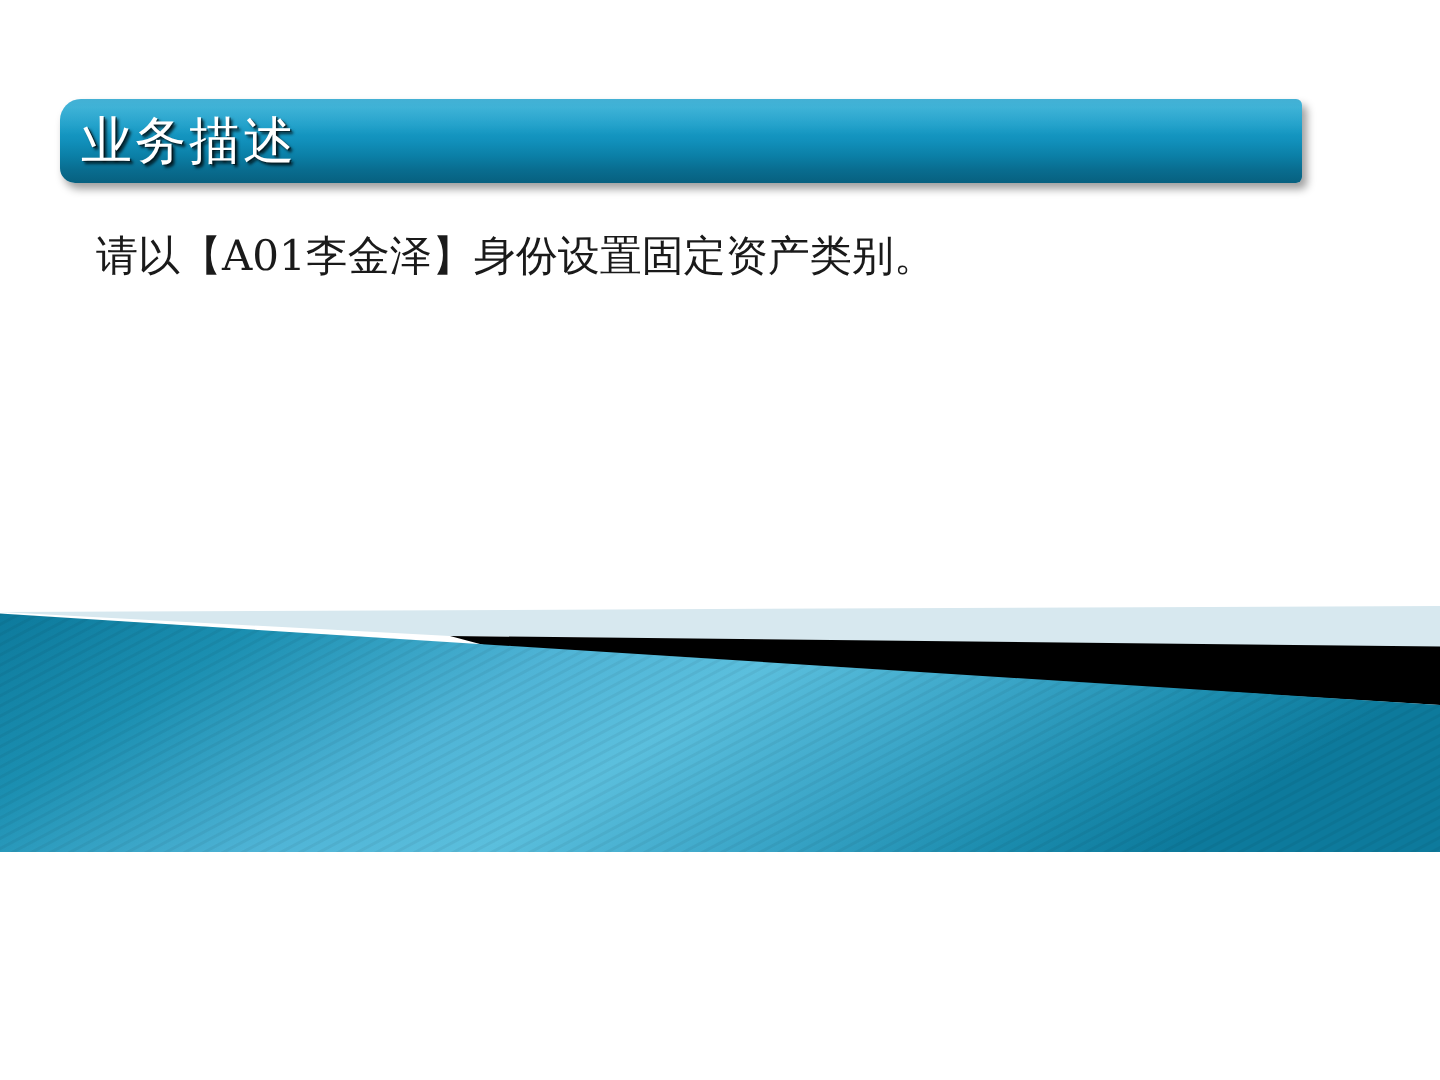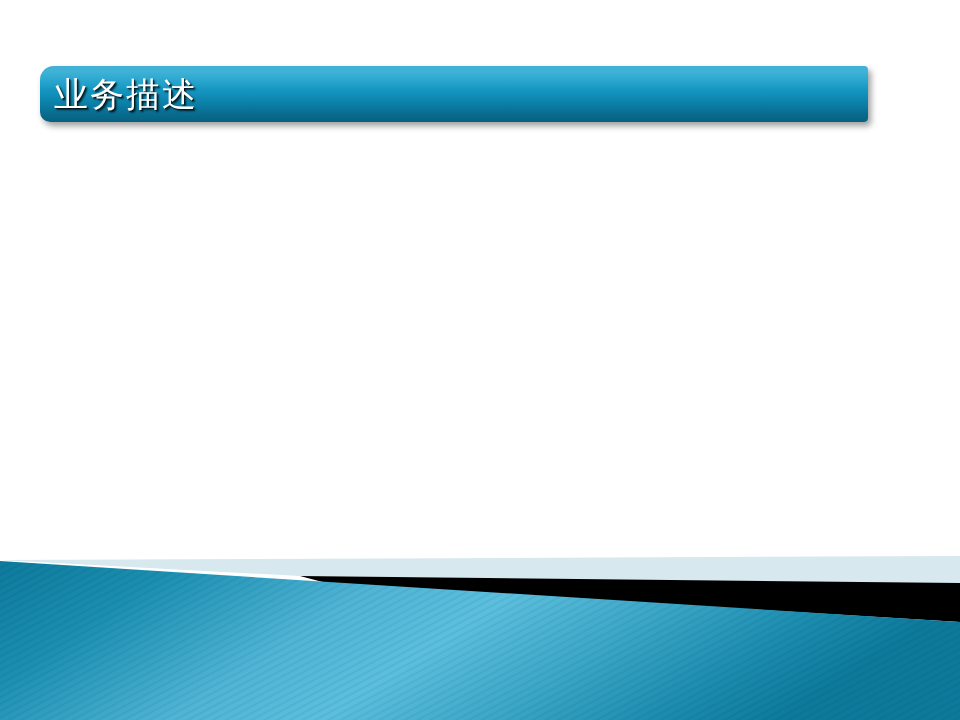--- a/index.html
+++ b/index.html
@@ -4,21 +4,21 @@
 <title>Slide</title>
 <style>
   html, body {
     margin: 0;
     padding: 0;
     background: #ffffff;
   }
   #slide {
     position: relative;
     width: 960px;
-    height: 720px;
+    height: 568px;
     background: #ffffff;
     overflow: hidden;
     font-family: "DejaVu Serif", "Liberation Serif", serif;
   }
 
   
   #title-banner {
     position: absolute;
     left: 40px;
     top: 66px;
@@ -85,20 +85,21 @@
 </style>
 </head>
 <body>
 
 <div id="slide">
 
   <div id="title-banner">
     <div id="title-text">业务描述</div>
   </div>
 
+  <div id="body-text">请以【A01李金泽】身份设置固定资产类别。</div>
 
   <div id="bottom-deco">
     <svg viewBox="0 0 960 180" preserveAspectRatio="none">
       <defs>
         <linearGradient id="blueWave" x1="0" y1="0" x2="1" y2="0.25">
           <stop offset="0%" stop-color="#0d7a9c"></stop>
           <stop offset="18%" stop-color="#1b8fb1"></stop>
           <stop offset="40%" stop-color="#4fb4d6"></stop>
           <stop offset="55%" stop-color="#5bbfdd"></stop>
           <stop offset="72%" stop-color="#3ba6c8"></stop>

